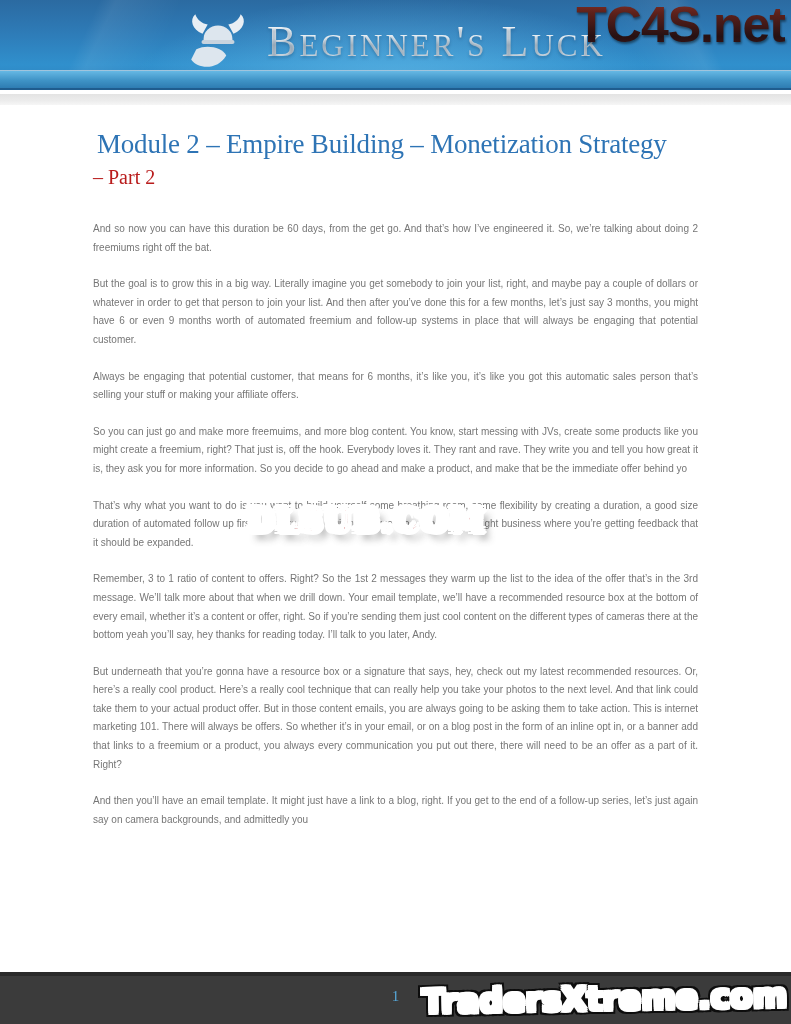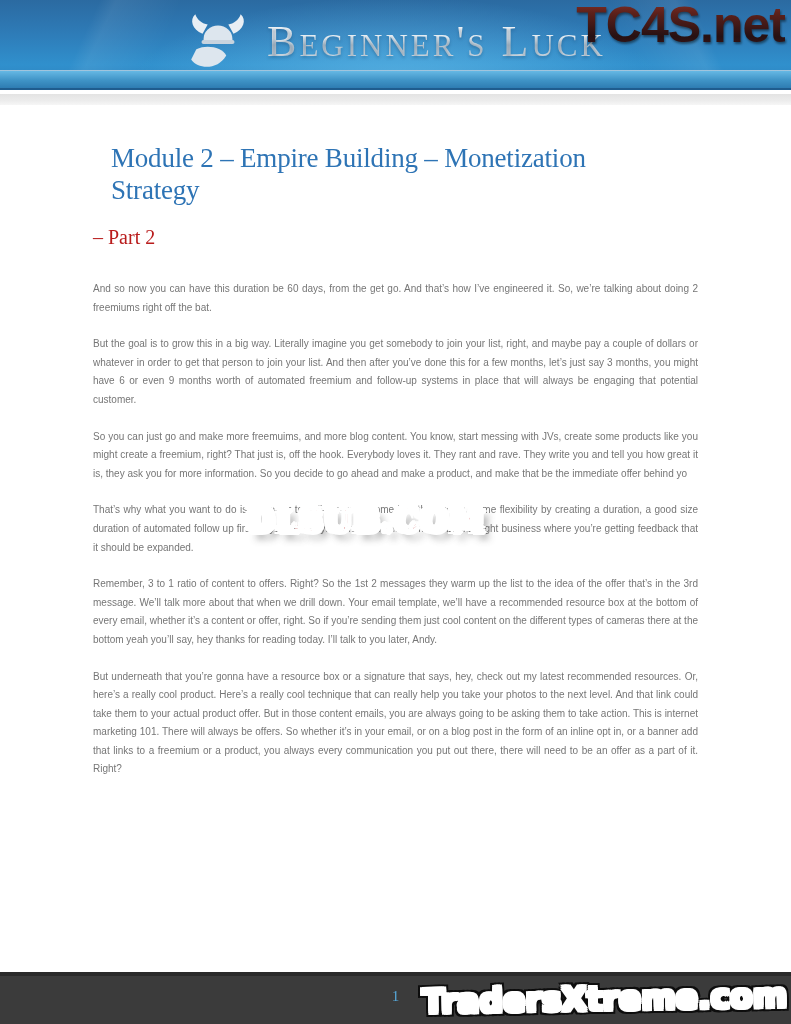--- a/index.html
+++ b/index.html
@@ -29,21 +29,21 @@
       font-family:"Liberation Sans",sans-serif;letter-spacing:-1px;
       background:linear-gradient(180deg,#93352a 0%,#5c211b 30%,#261113 70%,#45161a 100%);
       -webkit-background-clip:text;background-clip:text;color:transparent;
       filter:drop-shadow(1px 2px 1px rgba(0,0,0,.45));}
 
   .gray-strip{position:absolute;top:94px;left:0;width:791px;height:11px;
       background:linear-gradient(180deg,#e3e3e3 0%,#ececec 60%,#f6f6f6 100%);}
 
   
   .content{position:absolute;top:124px;left:93px;width:605px;}
-  .doc-title{margin:18px;font-family:"Liberation Serif",serif;font-weight:normal;
+  .doc-title{margin:4px;font-family:"Liberation Serif",serif;font-weight:normal;
       font-size:27px;line-height:32px;letter-spacing:-.2px;color:#2e74b5;}
   .doc-subtitle{margin:0 0 30px 0;font-family:"Liberation Serif",serif;font-weight:normal;
       font-size:20px;line-height:26px;color:#b91c1c;}
   .content p{margin:0 0 18px 0;font-size:10px;line-height:18.6px;color:#767676;
       text-align:justify;}
   .content p:last-child{margin-bottom:0;}
 
   
   .wm-center{position:absolute;left:247px;top:497px;
       font-family:"DejaVu Serif",serif;font-weight:bold;font-size:31px;line-height:46px;
@@ -93,24 +93,26 @@
     <div class="tc4s">TC4S.net</div>
   </div>
 
   <div class="gray-strip"></div>
 
   <div class="content">
     <h1 class="doc-title">Module 2 – Empire Building – Monetization Strategy</h1>
     <h2 class="doc-subtitle">– Part 2</h2>
     <p>And so now you can have this duration be 60 days, from the get go. And that’s how I’ve engineered it. So, we’re talking about doing 2 freemiums right off the bat.</p>
     <p>But the goal is to grow this in a big way. Literally imagine you get somebody to join your list, right, and maybe pay a couple of dollars or whatever in order to get that person to join your list. And then after you’ve done this for a few months, let’s just say 3 months, you might have 6 or even 9 months worth of automated freemium and follow-up systems in place that will always be engaging that potential customer.</p>
+    <p>Always be engaging that potential customer, that means for 6 months, it’s like you, it’s like you got this automatic sales person that’s selling your stuff or making your affiliate offers.</p>
     <p>So you can just go and make more freemuims, and more blog content. You know, start messing with JVs, create some products like you might create a freemium, right? That just is, off the hook. Everybody loves it. They rant and rave. They write you and tell you how great it is, they ask you for more information. So you decide to go ahead and make a product, and make that be the immediate offer behind yo</p>
     <p>That’s why what you want to do is you want to build yourself some breathing room, some flexibility by creating a duration, a good size duration of automated follow up first so you’re always giving yourself room to expand might business where you’re getting feedback that it should be expanded.</p>
     <p>Remember, 3 to 1 ratio of content to offers. Right? So the 1st 2 messages they warm up the list to the idea of the offer that’s in the 3rd message. We’ll talk more about that when we drill down. Your email template, we’ll have a recommended resource box at the bottom of every email, whether it’s a content or offer, right. So if you’re sending them just cool content on the different types of cameras there at the bottom yeah you’ll say, hey thanks for reading today. I’ll talk to you later, Andy.</p>
     <p>But underneath that you’re gonna have a resource box or a signature that says, hey, check out my latest recommended resources. Or, here’s a really cool product. Here’s a really cool technique that can really help you take your photos to the next level. And that link could take them to your actual product offer. But in those content emails, you are always going to be asking them to take action. This is internet marketing 101. There will always be offers. So whether it’s in your email, or on a blog post in the form of an inline opt in, or a banner add that links to a freemium or a product, you always every communication you put out there, there will need to be an offer as a part of it. Right?</p>
+    <p>And then you’ll have an email template. It might just have a link to a blog, right. If you get to the end of a follow-up series, let’s just again say on camera backgrounds, and admittedly you</p>
   </div>
 
   <div class="wm-center">DLSUB.COM</div>
 
   <div class="footer">
     <span class="page-num">1</span>
     <span class="wm-footer">TradersXtreme.com</span>
   </div>
 
 </div>

